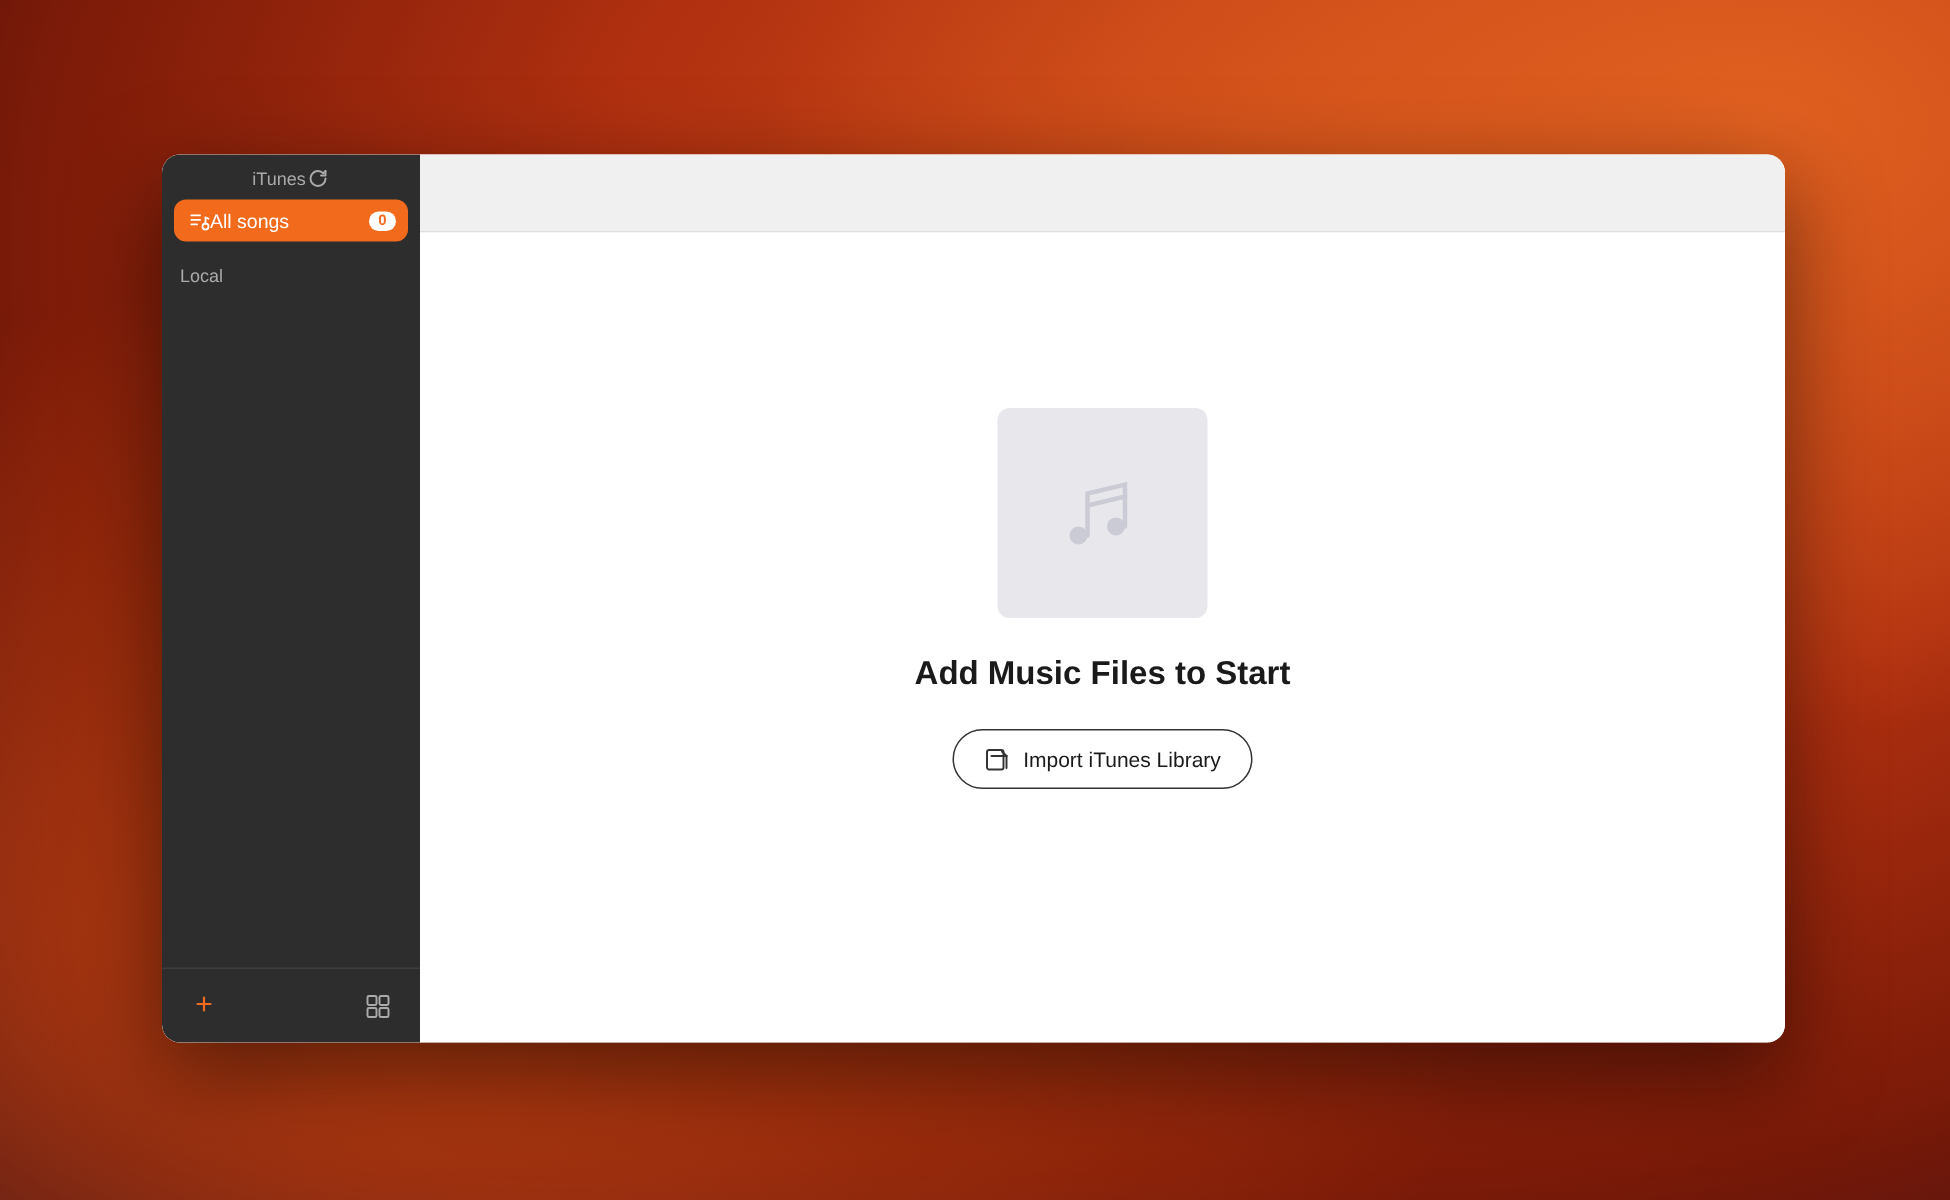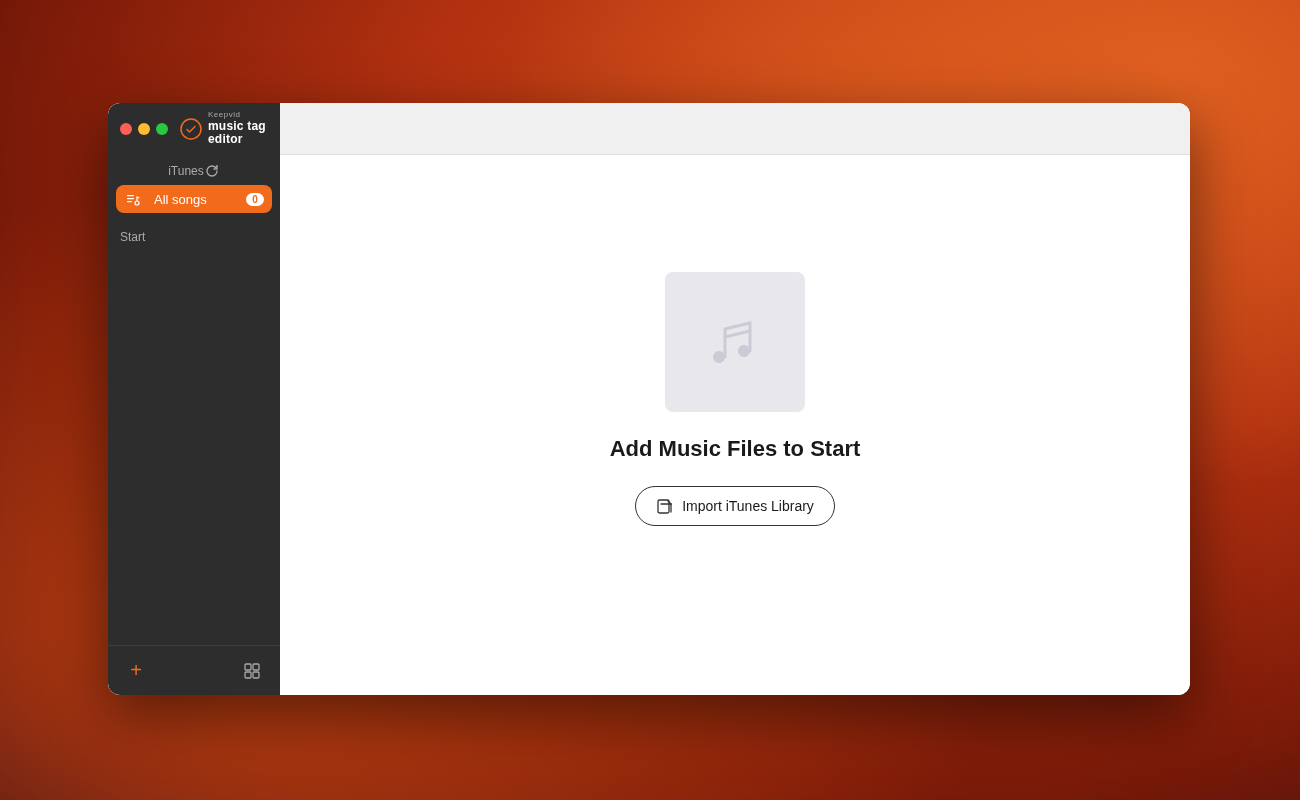--- a/index.html
+++ b/index.html
@@ -144,21 +144,21 @@
       color: #aaa;
       cursor: pointer;
       display: flex;
       align-items: center;
       justify-content: center;
     }
 
     .sidebar-item {
       display: flex;
       align-items: center;
-      gap: 14px;
+      gap: 0;
       padding: 6px 8px;
       border-radius: 8px;
       cursor: pointer;
       margin-bottom: 2px;
     }
 
     .sidebar-item.active {
       background: #f26b1d;
     }
 
@@ -312,38 +312,20 @@
 <body>
 
 <div class="desktop-bg"></div>
 
 <div class="app-window">
 
   <div class="window-header-bar"></div>
 
   <aside class="sidebar">
 
-    <div class="titlebar">
-      <div class="traffic-lights">
-        <div class="traffic-light close"></div>
-        <div class="traffic-light minimize"></div>
-        <div class="traffic-light maximize"></div>
-      </div>
-      <div class="app-logo">
-
-        <svg class="logo-icon" viewBox="0 0 22 22" fill="none" xmlns="http://www.w3.org/2000/svg">
-          <circle cx="11" cy="11" r="10" stroke="#f26b1d" stroke-width="1.5"></circle>
-          <path d="M7 11.5l2.5 2.5 5.5-5.5" stroke="#f26b1d" stroke-width="1.5" stroke-linecap="round" stroke-linejoin="round"></path>
-        </svg>
-        <div class="app-name-container">
-          <span class="app-name-brand">Keepvid</span>
-          <span class="app-name-main">music tag editor</span>
-        </div>
-      </div>
-    </div>
 
     <div class="sidebar-content">
 
       <div class="sidebar-section-header">
         <span class="sidebar-section-label">iTunes</span>
         <div class="refresh-icon">
           <svg width="14" height="14" viewBox="0 0 14 14" fill="none">
             <path d="M12 7A5 5 0 1 1 7 2a5 5 0 0 1 3.5 1.5L12 2" stroke="#aaa" stroke-width="1.3" stroke-linecap="round" stroke-linejoin="round"></path>
             <polyline points="12,2 12,5 9,5" stroke="#aaa" stroke-width="1.3" stroke-linecap="round" stroke-linejoin="round"></polyline>
           </svg>
@@ -359,21 +341,21 @@
             <circle cx="12" cy="11" r="2" stroke="white" stroke-width="1.2"></circle>
             <line x1="12" y1="9" x2="12" y2="5" stroke="white" stroke-width="1.2" stroke-linecap="round"></line>
             <line x1="12" y1="5" x2="14" y2="5.8" stroke="white" stroke-width="1.2" stroke-linecap="round"></line>
           </svg>
         </div>
         <span class="sidebar-item-label">All songs</span>
         <span class="sidebar-item-badge">0</span>
       </div>
 
       <div class="sidebar-section-source">
-        <span class="sidebar-source-label">Start</span>
+        <span class="sidebar-source-label">Local</span>
       </div>
 
     </div>
 
     <div class="sidebar-footer">
       <button class="footer-btn">+</button>
       <button class="footer-btn">
         <svg width="18" height="18" viewBox="0 0 18 18" fill="none">
           <rect x="2" y="2" width="6" height="6" rx="1" stroke="#aaa" stroke-width="1.3"></rect>
           <rect x="10" y="2" width="6" height="6" rx="1" stroke="#aaa" stroke-width="1.3"></rect>

